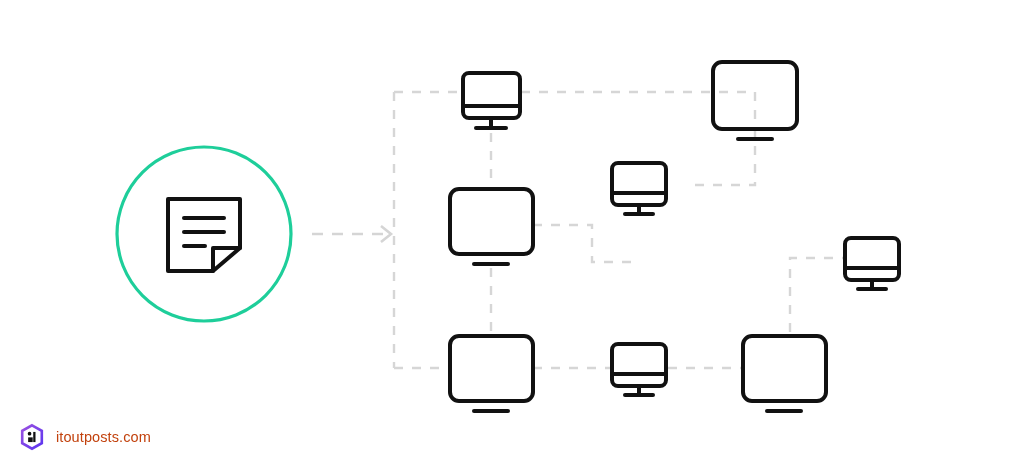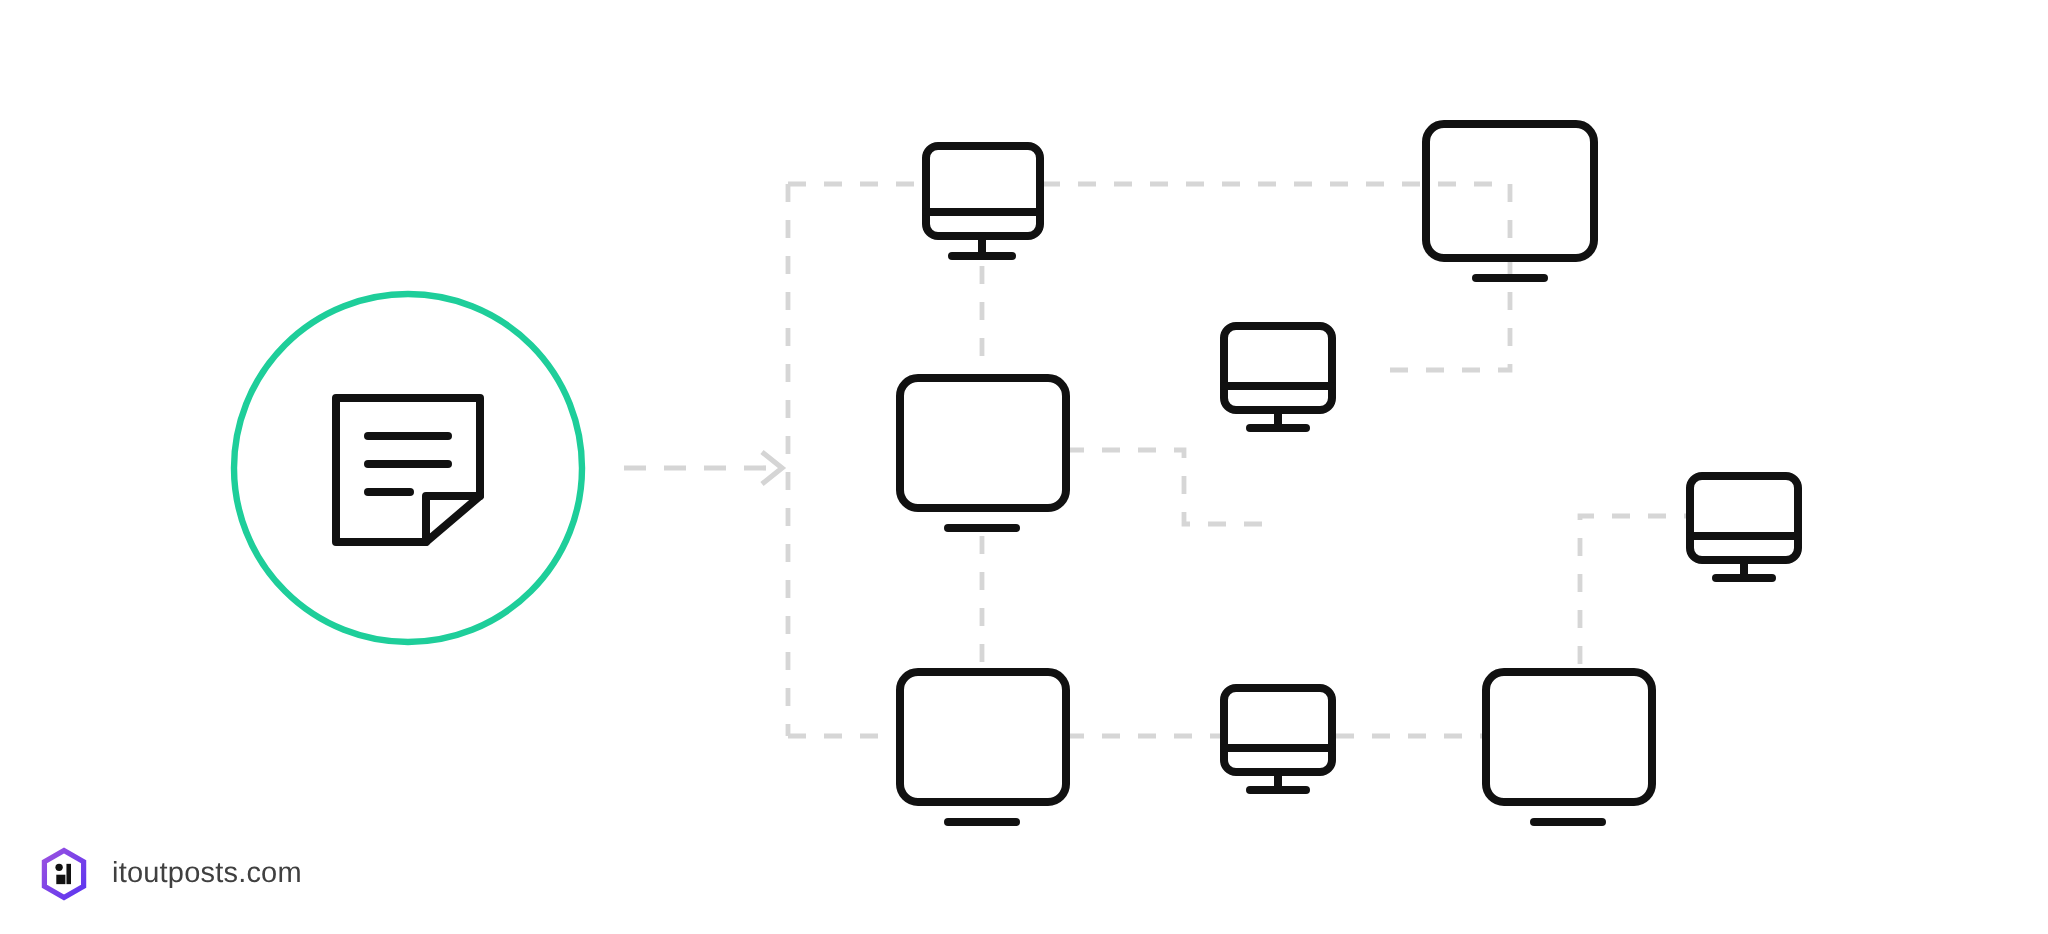--- a/index.html
+++ b/index.html
@@ -30,21 +30,21 @@
     gap: 10px;
   }
   .footer-logo {
     width: 28px;
     height: 28px;
     display: block;
   }
   .footer-text {
     font-family: "Liberation Sans", sans-serif;
     font-size: 14.5px;
-    color: #404040;
+    color: #c2410c;
     letter-spacing: 0.1px;
     line-height: 1;
   }
 </style>
 </head>
 <body>
 
 <svg id="canvas" viewBox="0 0 1024 467" xmlns="http://www.w3.org/2000/svg">
 
   <g fill="none" stroke="#d6d6d6" stroke-width="2.4" stroke-dasharray="9 9" stroke-linecap="butt">

